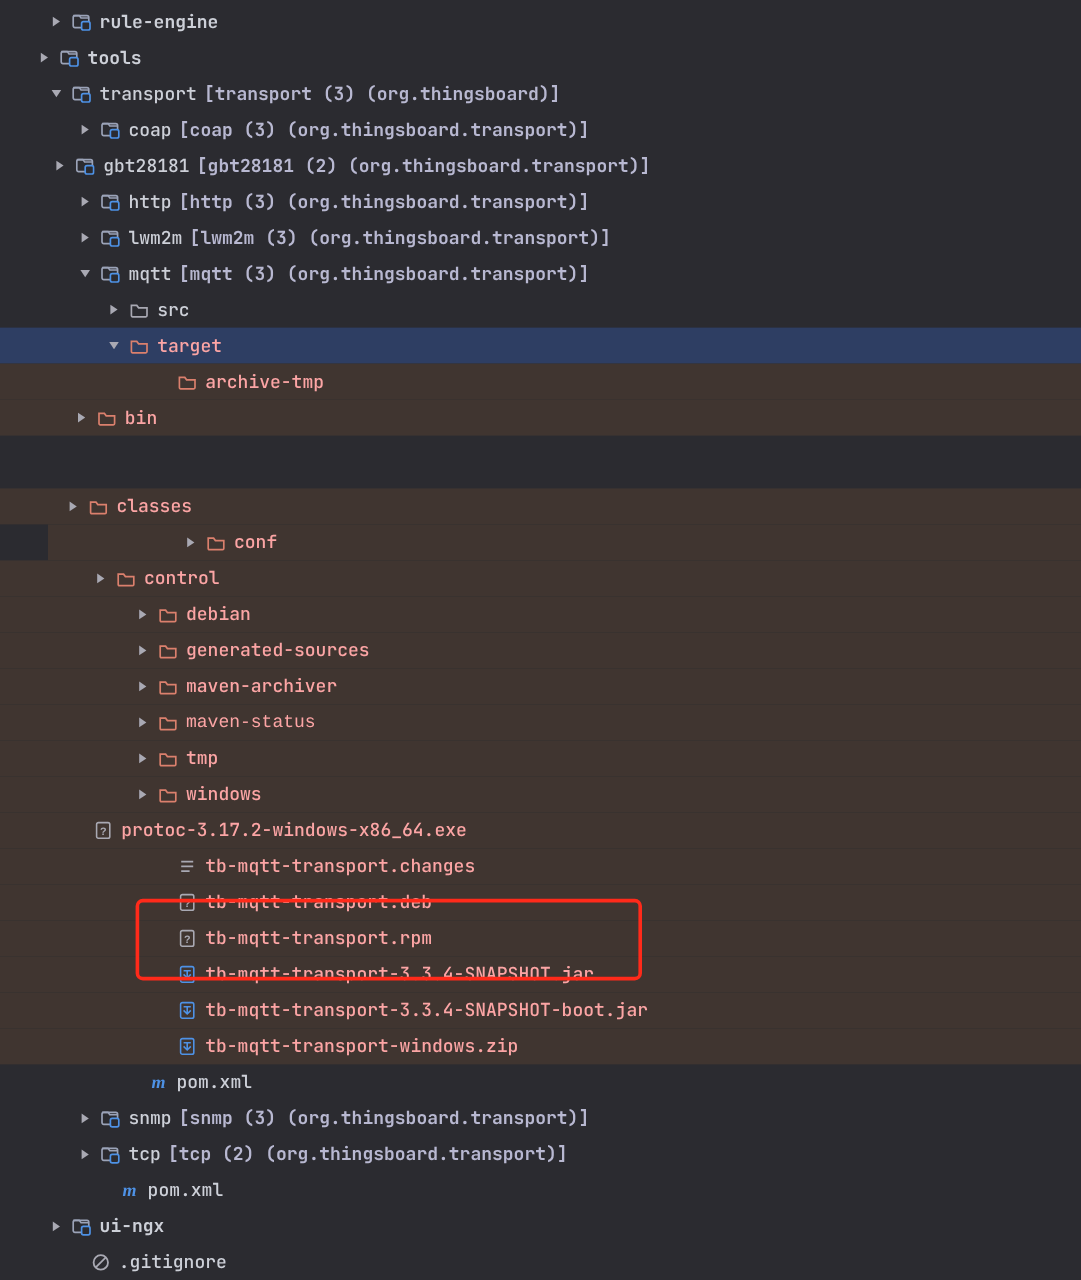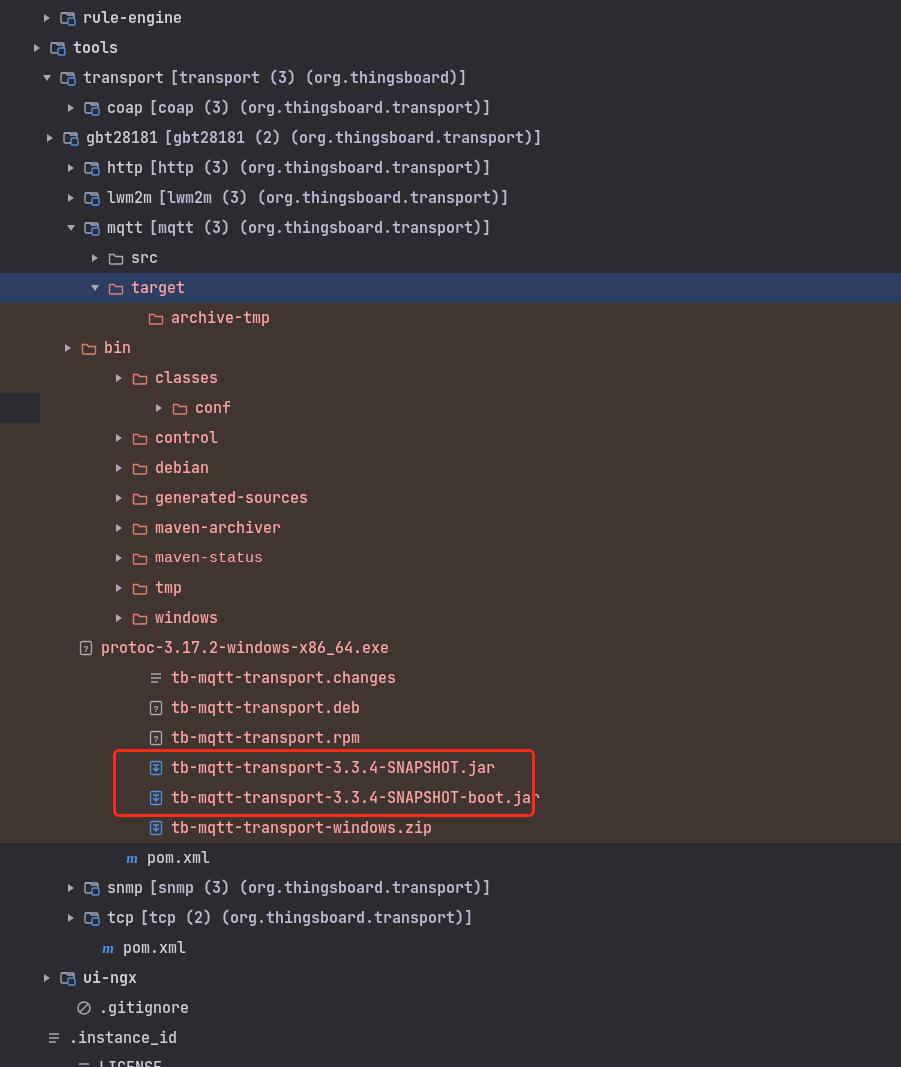--- a/index.html
+++ b/index.html
@@ -276,21 +276,21 @@
           <use href="#i-arrow-right"></use>
         </svg>
       </span>
       <span class="ico">
         <svg viewBox="0 0 16 16">
           <use href="#i-folder-ex"></use>
         </svg>
       </span>
       <span class="label ex">bin</span>
     </div>
-    <div class="row ex-bg" style="padding-left: 111px;">
+    <div class="row ex-bg" style="padding-left: 53px; margin-top: 44px;">
       <span class="arrow">
         <svg viewBox="0 0 10 10">
           <use href="#i-arrow-right"></use>
         </svg>
       </span>
       <span class="ico">
         <svg viewBox="0 0 16 16">
           <use href="#i-folder-ex"></use>
         </svg>
       </span>
@@ -302,21 +302,21 @@
           <use href="#i-arrow-right"></use>
         </svg>
       </span>
       <span class="ico">
         <svg viewBox="0 0 16 16">
           <use href="#i-folder-ex"></use>
         </svg>
       </span>
       <span class="label ex">conf</span>
     </div>
-    <div class="row ex-bg" style="padding-left: 111px;">
+    <div class="row ex-bg" style="padding-left: 76px;">
       <span class="arrow">
         <svg viewBox="0 0 10 10">
           <use href="#i-arrow-right"></use>
         </svg>
       </span>
       <span class="ico">
         <svg viewBox="0 0 16 16">
           <use href="#i-folder-ex"></use>
         </svg>
       </span>

